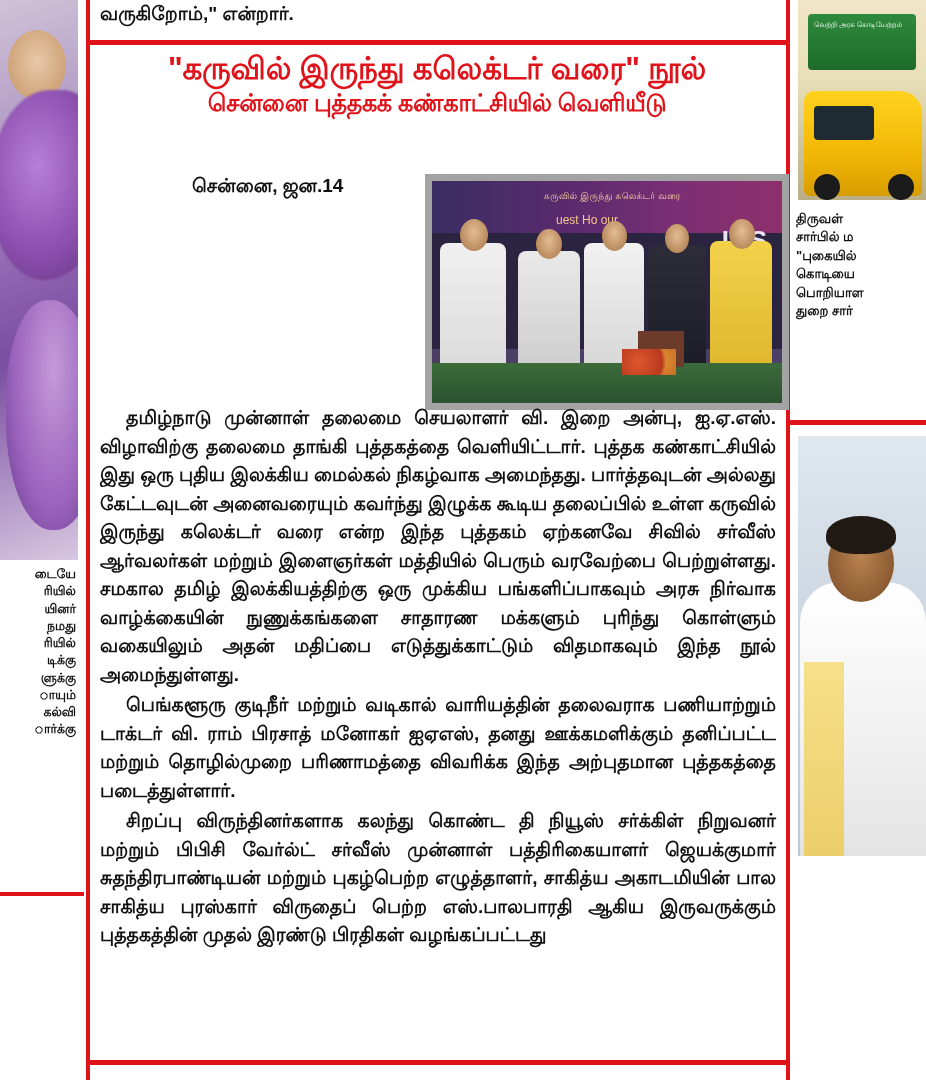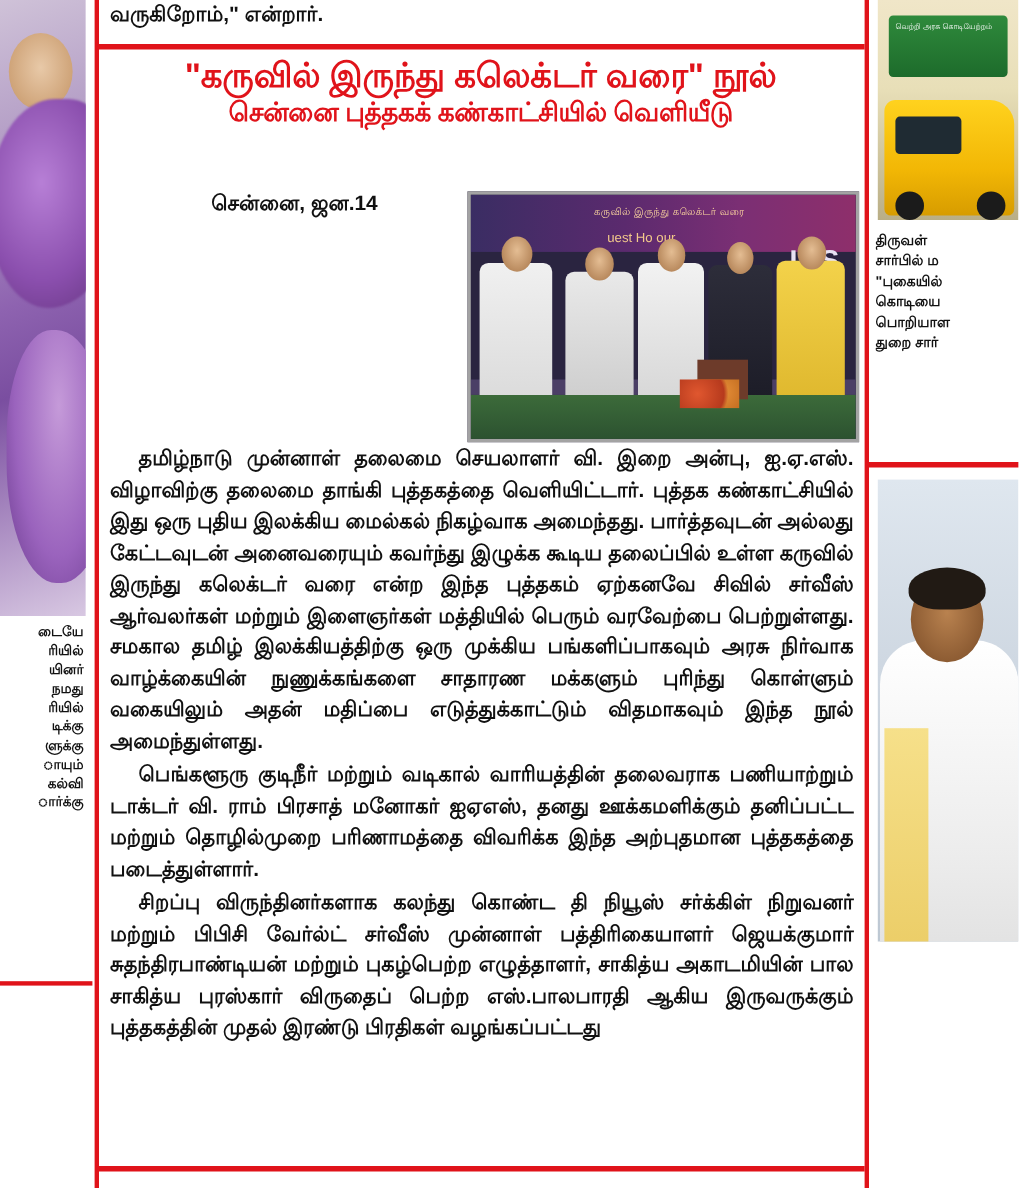--- a/index.html
+++ b/index.html
@@ -179,21 +179,21 @@
 
   
   .article-photo {
     position: absolute;
     left: 333px;
     top: 174px;
     width: 350px;
     height: 222px;
     background: #2a2440;
     overflow: hidden;
-    border: 3px solid #a3a3a3;
+    border: 7px solid #a3a3a3;
   }
   .ap-banner {
     position: absolute;
     left: 0; top: 0;
     width: 100%; height: 52px;
     background: linear-gradient(90deg,#3a2d63 0%, #5b2a6e 40%, #7b2f74 70%, #8e2f6b 100%);
   }
   .ap-banner .bt {
     position: absolute;
     left: 112px; top: 10px;

